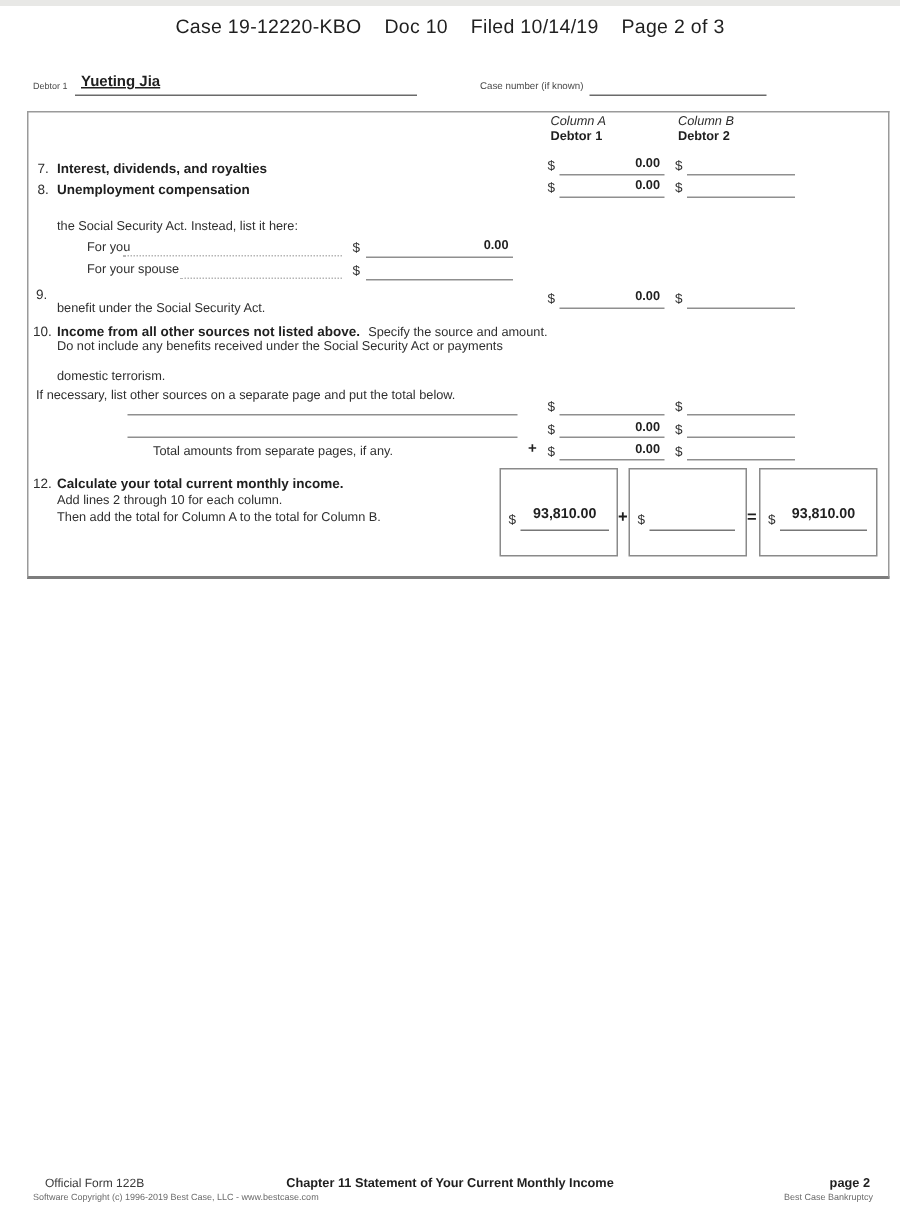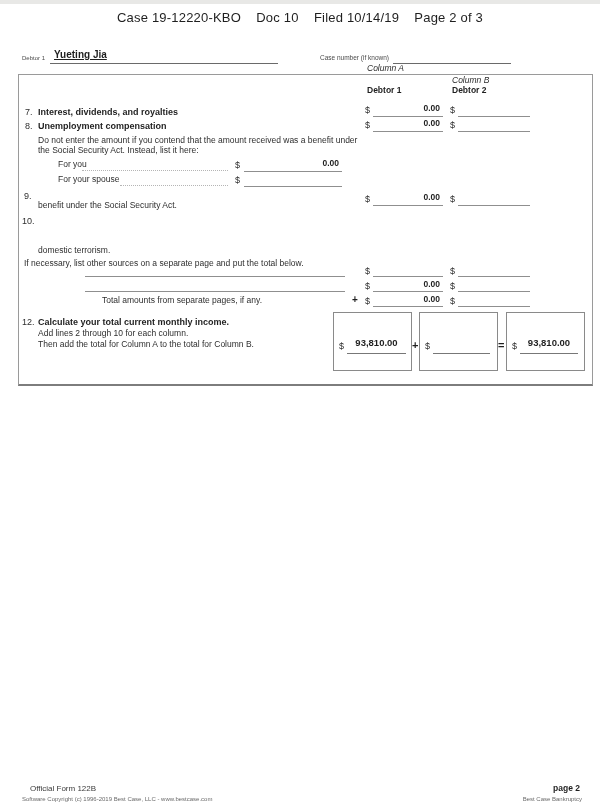--- a/index.html
+++ b/index.html
@@ -36,21 +36,21 @@
   <div class="t fs13" style="left:0;top:7px;width:600px;text-align:center;">Case 19-12220-KBO    Doc 10    Filed 10/14/19    Page 2 of 3</div>
 
   <div class="t fs6" style="left:22px;top:51px;">Debtor 1</div>
   <div class="t fs10 b title-dark" style="left:54px;top:45px;text-decoration:underline;">Yueting Jia</div>
   <div class="hline dark" style="left:50px;top:59px;width:228px;"></div>
   <div class="t fs65" style="left:320px;top:50px;">Case number (if known)</div>
   <div class="hline dark" style="left:393px;top:59px;width:118px;"></div>
 
   <div class="formbox"></div>
 
-  <div class="t fs85 i" style="left:367px;top:60px;">Column A</div>
+  <div class="t fs85 i" style="left:367px;top:72px;">Column A</div>
   <div class="t fs85 b title-dark" style="left:367px;top:82px;">Debtor 1</div>
   <div class="t fs85 i" style="left:452px;top:72px;">Column B</div>
   <div class="t fs85 b title-dark" style="left:452px;top:82px;">Debtor 2</div>
 
   <div class="t fs9" style="left:25px;top:103px;">7.</div>
   <div class="t fs9 b title-dark" style="left:38px;top:103px;">Interest, dividends, and royalties</div>
   <div class="t fs9" style="left:365px;top:101px;">$</div>
   <div class="mcell" style="left:373px;top:99px;width:67px;height:13px;">
     <span>0.00</span></div>
   <div class="t fs9" style="left:450px;top:101px;">$</div>
@@ -59,21 +59,20 @@
 
   <div class="t fs9" style="left:25px;top:117px;">8.</div>
   <div class="t fs9 b title-dark" style="left:38px;top:117px;">Unemployment compensation</div>
   <div class="t fs9" style="left:365px;top:116px;">$</div>
   <div class="mcell" style="left:373px;top:114px;width:67px;height:13px;">
     <span>0.00</span></div>
   <div class="t fs9" style="left:450px;top:116px;">$</div>
   <div class="mcell" style="left:458px;top:114px;width:69px;height:13px;">
     <span></span></div>
 
-  <div class="t fs85" style="left:38px;top:132px;">Do not enter the amount if you contend that the amount received was a benefit under</div>
   <div class="t fs85" style="left:38px;top:142px;">the Social Security Act. Instead, list it here:</div>
 
   <div class="t fs85" style="left:58px;top:156px;">For you</div>
   <div class="hline faint" style="left:82px;top:166px;width:146px;"></div>
   <div class="t fs9" style="left:235px;top:156px;">$</div>
   <div class="mcell" style="left:244px;top:154px;width:95px;height:13px;">
     <span>0.00</span></div>
 
   <div class="t fs85" style="left:58px;top:171px;">For your spouse</div>
   <div class="hline faint" style="left:120px;top:181px;width:108px;"></div>
@@ -84,20 +83,24 @@
   <div class="t fs9" style="left:24px;top:187px;">9.</div>
   <div class="t fs85" style="left:38px;top:197px;">benefit under the Social Security Act.</div>
   <div class="t fs9" style="left:365px;top:190px;">$</div>
   <div class="mcell" style="left:373px;top:188px;width:67px;height:13px;">
     <span>0.00</span></div>
   <div class="t fs9" style="left:450px;top:190px;">$</div>
   <div class="mcell" style="left:458px;top:188px;width:69px;height:13px;">
     <span></span></div>
 
   <div class="t fs9" style="left:22px;top:212px;">10.</div>
+  <div class="t fs85" style="left:38px;top:212px;">
+    <span class="b fs9 title-dark">Income from all other sources not listed above.</span>
+    <span class="gap">Specify the source and amount.</span></div>
+  <div class="t fs85" style="left:38px;top:222px;">Do not include any benefits received under the Social Security Act or payments</div>
   <div class="t fs85" style="left:38px;top:242px;">domestic terrorism.</div>
   <div class="t fs85" style="left:24px;top:255px;">If necessary, list other sources on a separate page and put the total below.</div>
 
   <div class="hline" style="left:85px;top:272px;width:260px;"></div>
   <div class="t fs9" style="left:365px;top:262px;">$</div>
   <div class="mcell" style="left:373px;top:260px;width:67px;height:12px;">
     <span></span></div>
   <div class="t fs9" style="left:450px;top:262px;">$</div>
   <div class="mcell" style="left:458px;top:260px;width:69px;height:12px;">
     <span></span></div>
@@ -137,17 +140,18 @@
     <span></span></div>
 
   <div class="t b title-dark" style="left:498px;top:335px;font-size:11px;">=</div>
 
   <div class="totbox" style="left:506px;top:308px;"></div>
   <div class="t fs9" style="left:512px;top:337px;">$</div>
   <div class="bcell" style="left:520px;top:333px;width:58px;height:16px;">
     <span>93,810.00</span></div>
 
   <div class="t fs8" style="left:30px;top:780px;color:#3a3a3a;">Official Form 122B</div>
+  <div class="t fs85 b title-dark" style="left:150px;top:780px;width:300px;text-align:center;">Chapter 11 Statement of Your Current Monthly Income</div>
   <div class="t fs85 b title-dark" style="left:480px;top:780px;width:100px;text-align:right;">page 2</div>
   <div class="t fs6" style="left:22px;top:792px;color:#6a6a6a;">Software Copyright (c) 1996-2019 Best Case, LLC - www.bestcase.com</div>
   <div class="t fs6" style="left:480px;top:792px;width:102px;text-align:right;color:#6a6a6a;">Best Case Bankruptcy</div>
 
 </div>
 
 </body></html>

